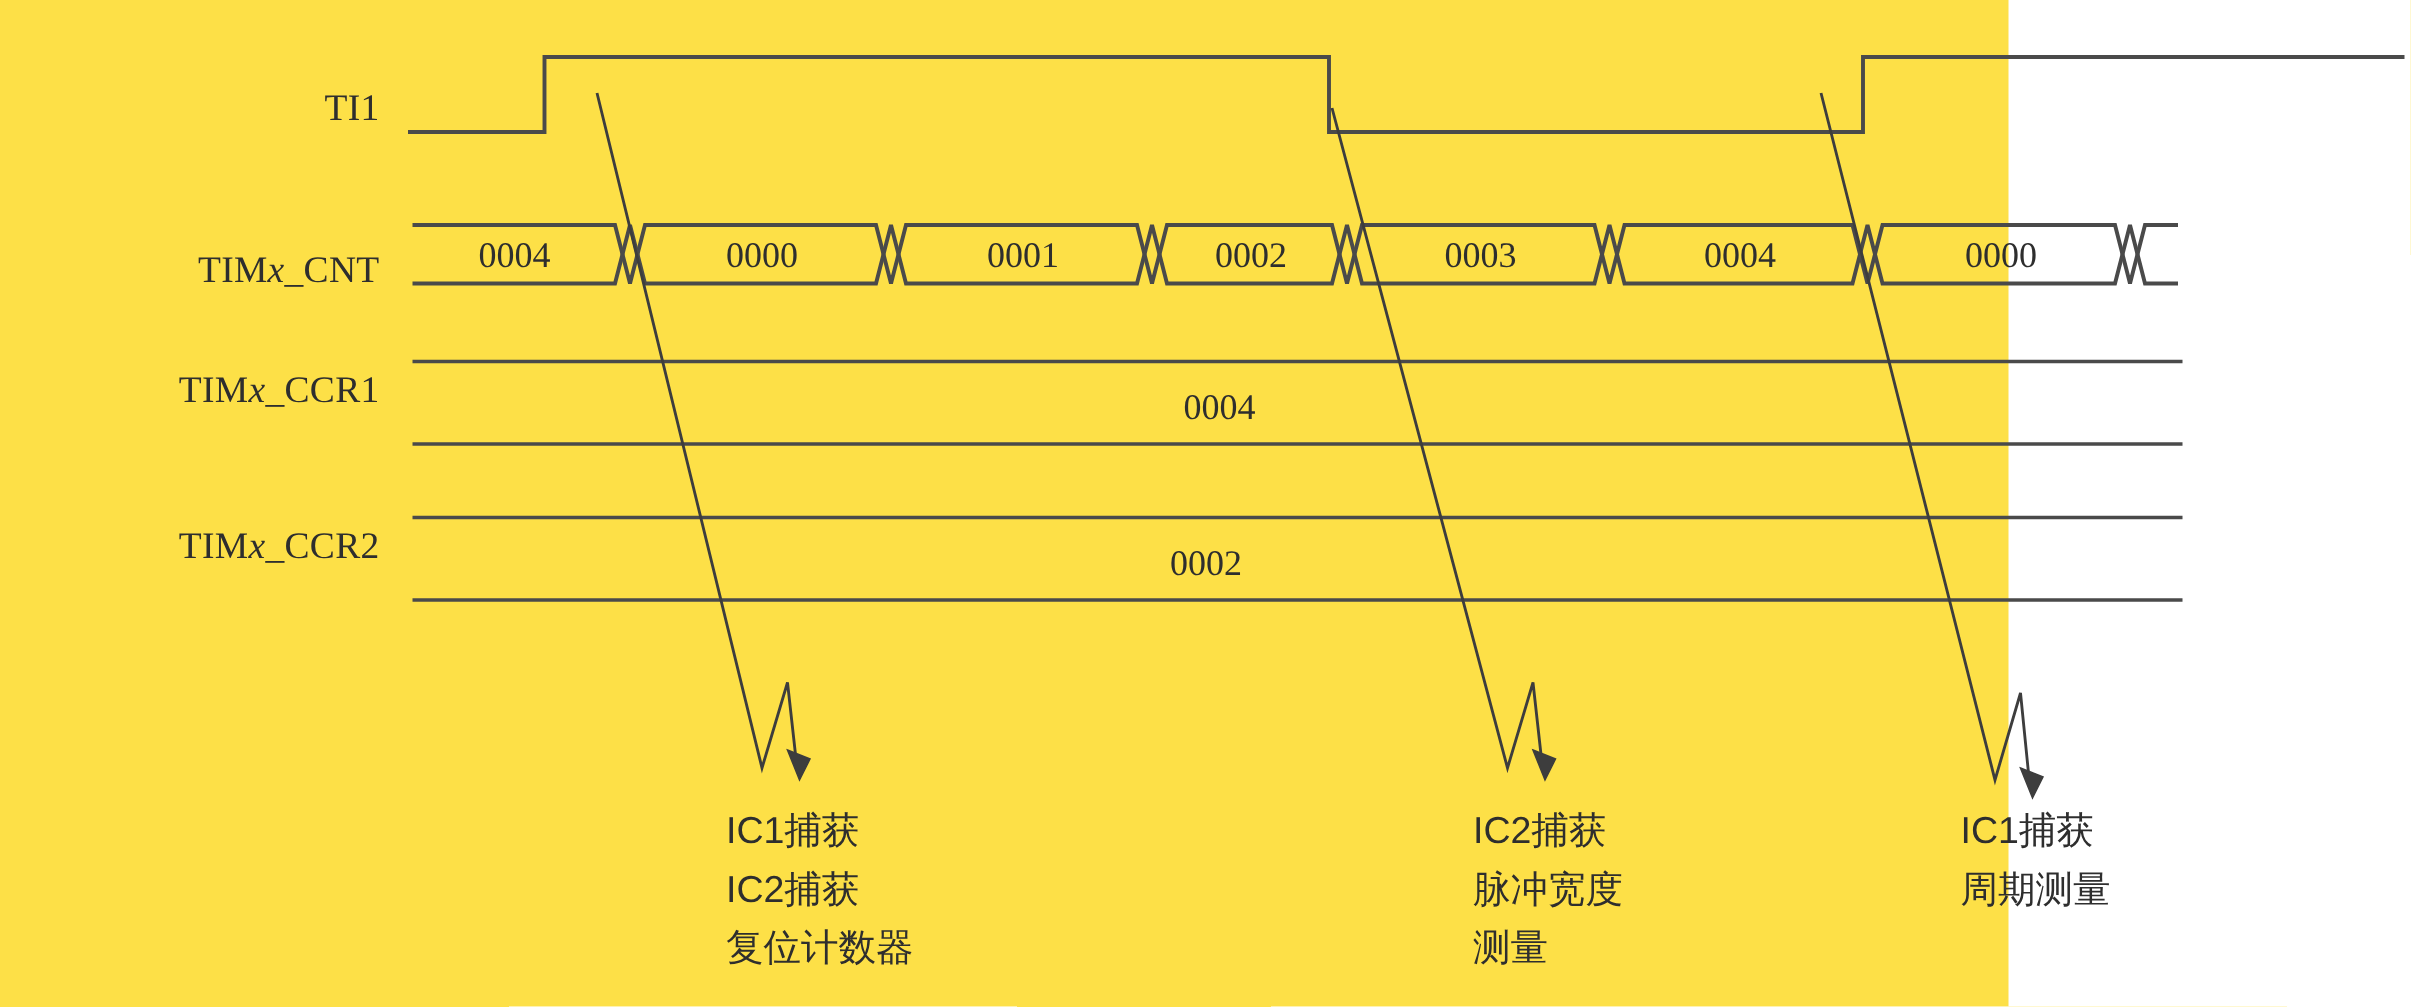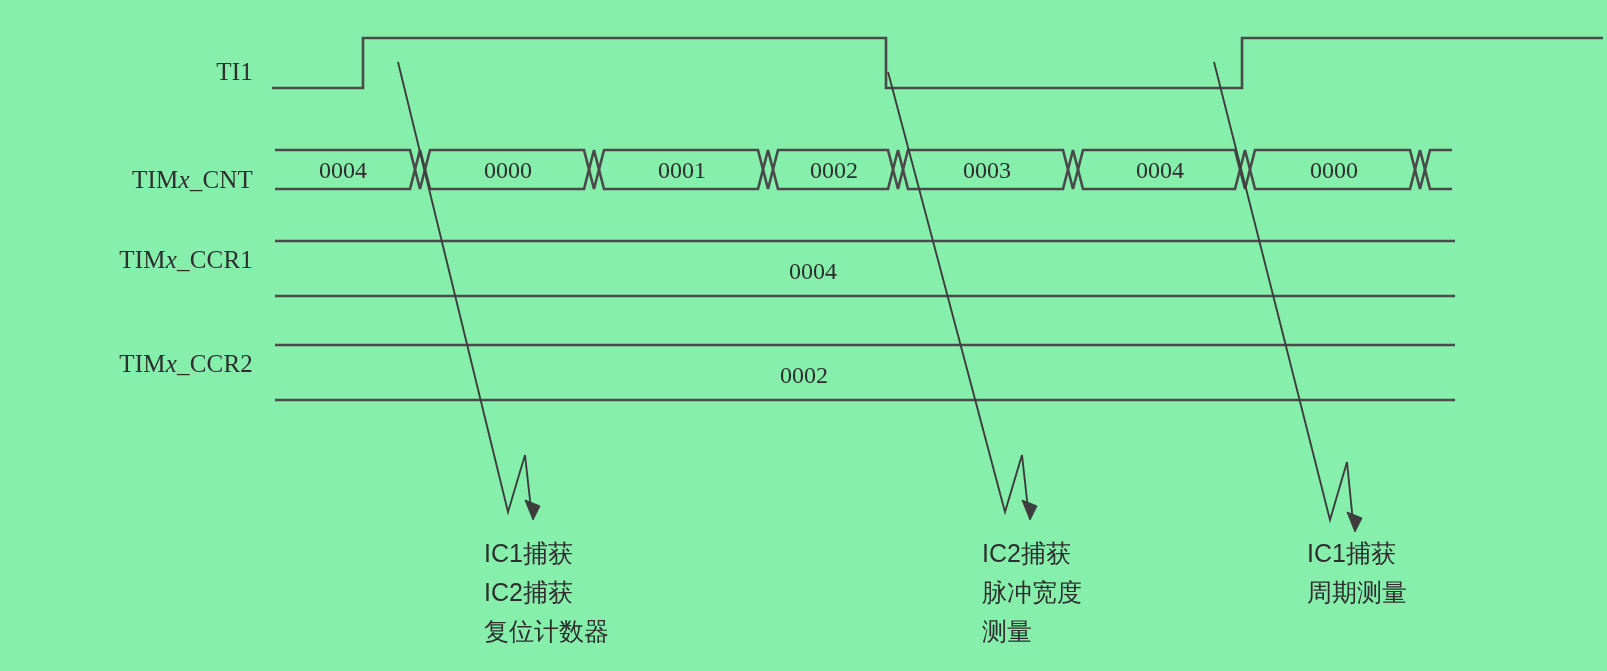--- a/index.html
+++ b/index.html
@@ -9,23 +9,23 @@
   }
   body {
     width: 1607px;
     height: 671px;
     overflow: hidden;
     font-family: "Liberation Serif", "DejaVu Serif", serif;
     color: #333333;
   }
   #diagram-root {
     position: relative;
-    width: 1607px;
+    width: 1339px;
     height: 671px;
-    background: #86efac;
+    background: #fde047;
   }
   svg.timing {
     position: absolute;
     top: 0;
     left: 0;
     width: 1607px;
     height: 671px;
   }
   .wave-line {
     fill: none;

